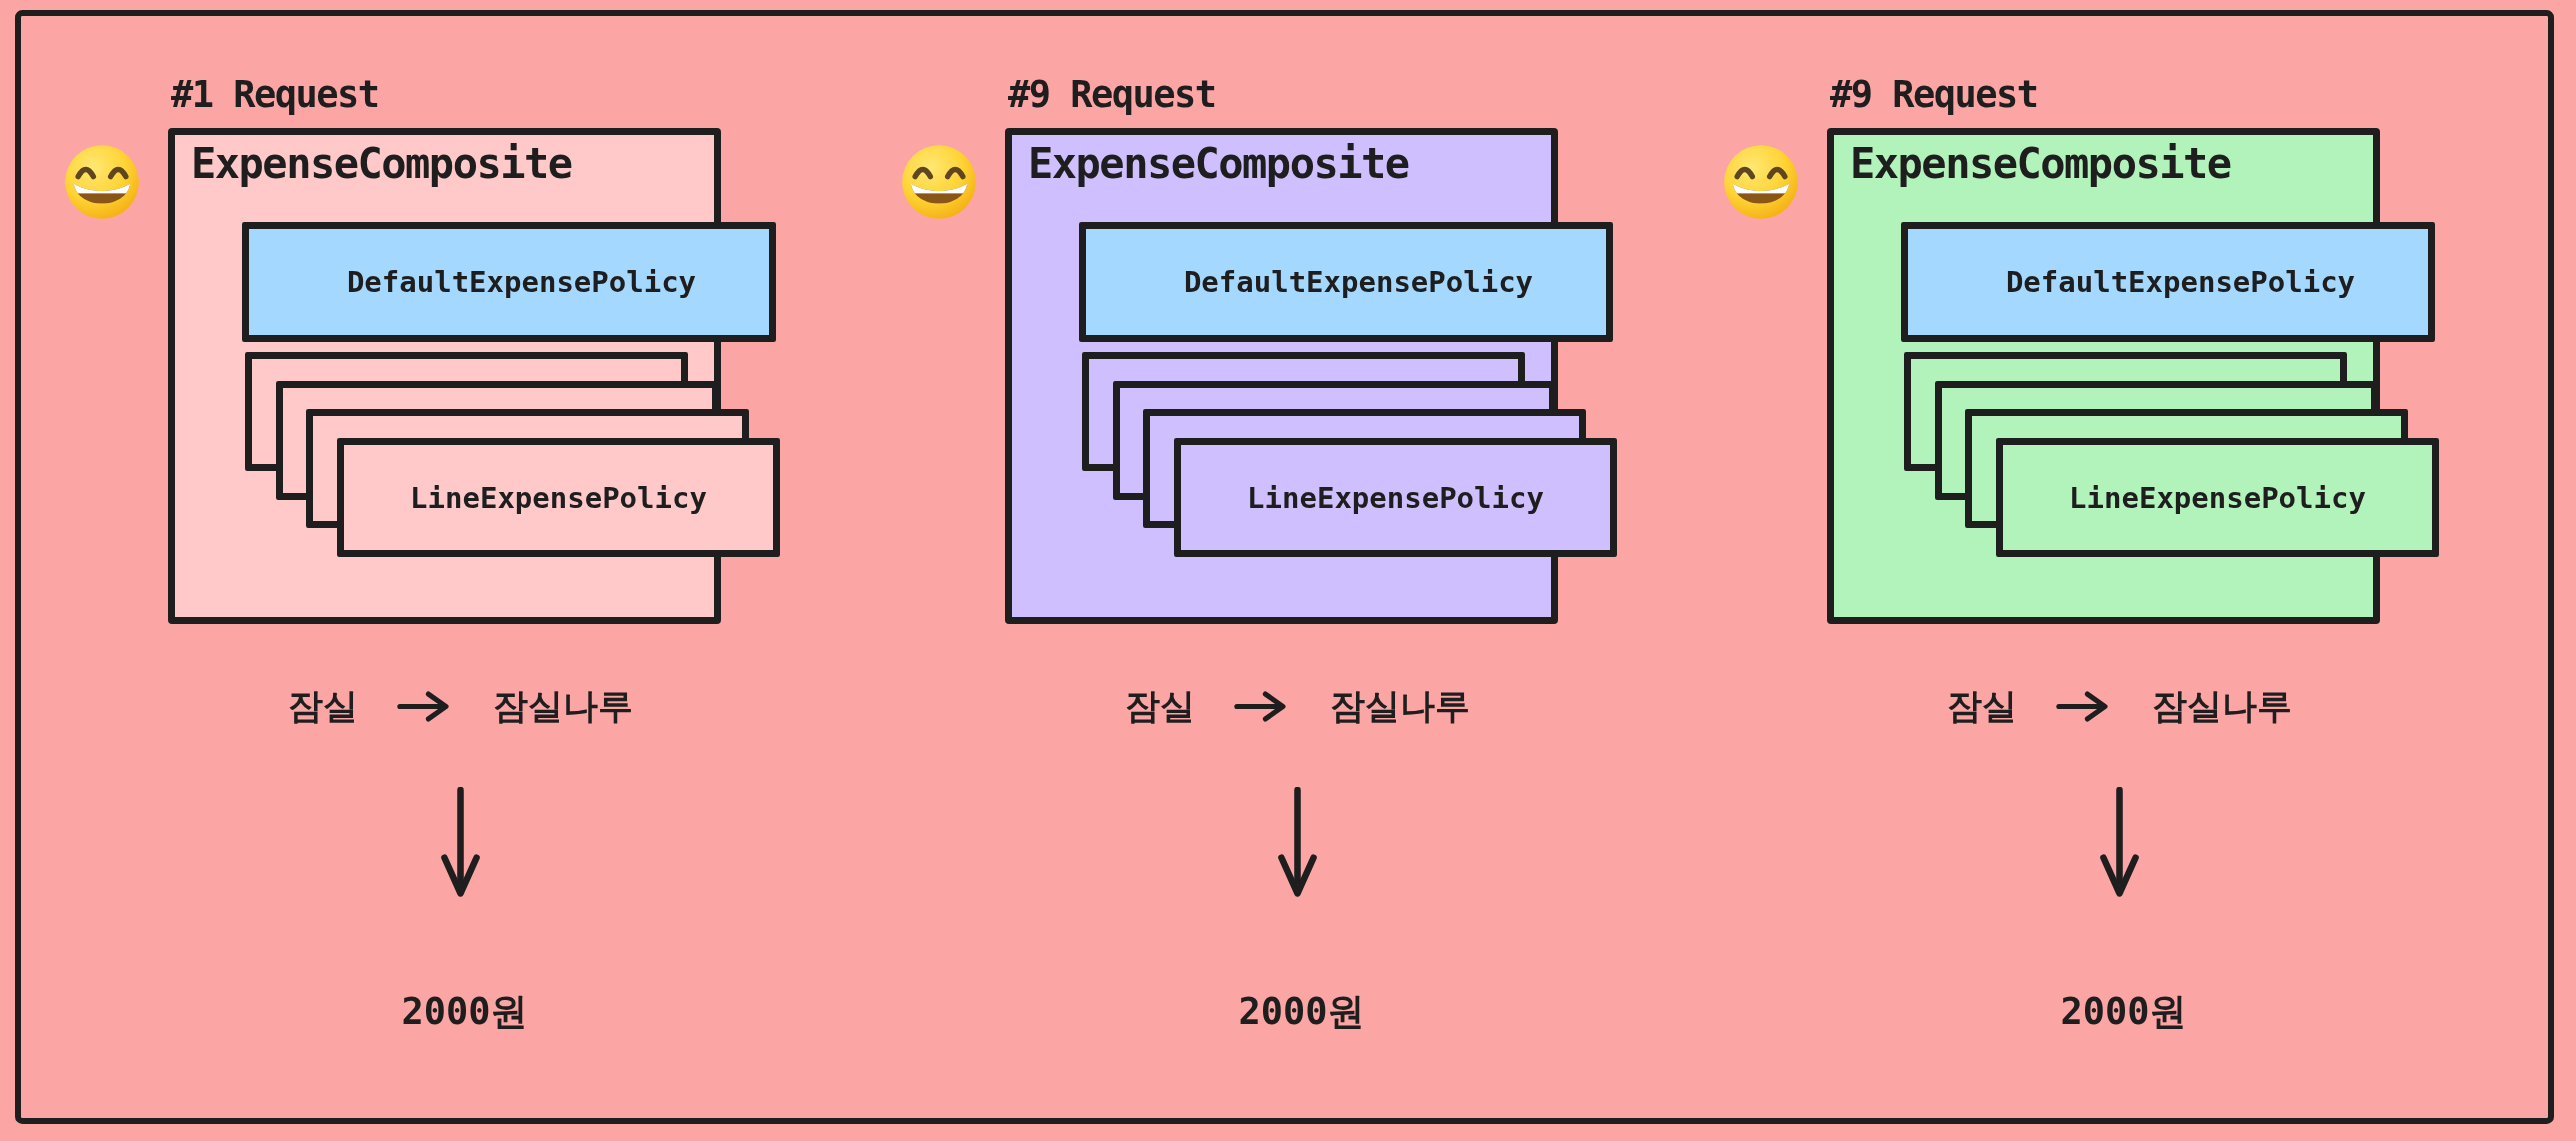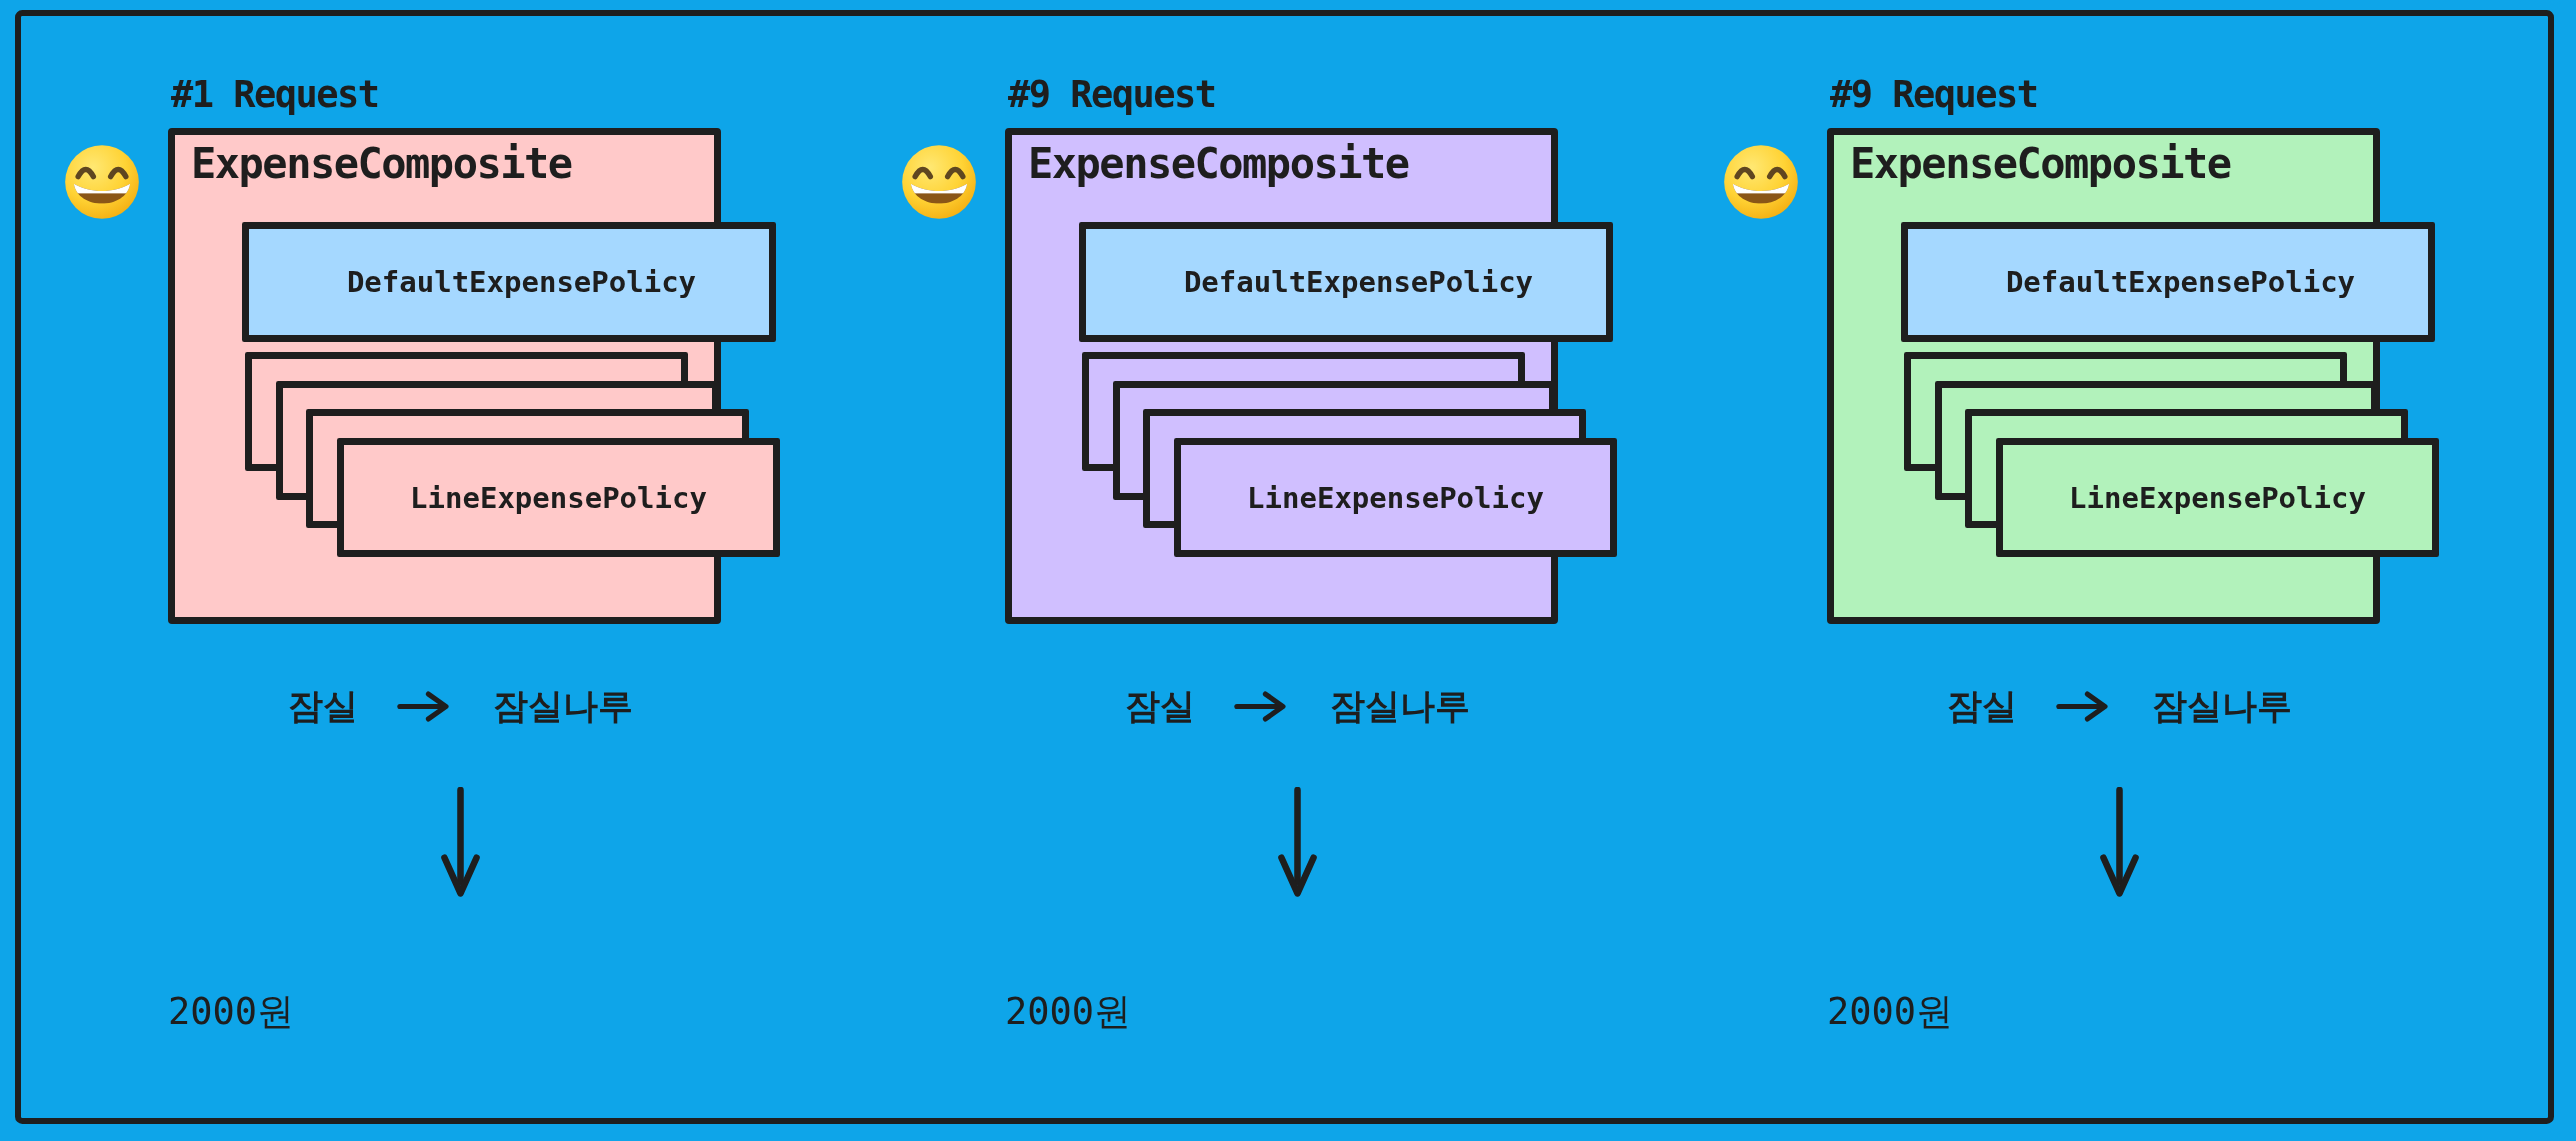--- a/index.html
+++ b/index.html
@@ -1,17 +1,17 @@
 <!DOCTYPE html>
 <html style="font-size:11.7px"><head>
 <meta charset="utf-8">
 <style>
   html,body { margin:0; padding:0; background:#ffffff; }
   .canvas {
-    position:relative; width:2576px; height:1142px; background:#0ea5e9;
+    position:relative; width:2576px; height:1142px; background:#fca5a5;
     font-family:"DejaVu Sans Mono","Liberation Mono",monospace;
     color:#1e1e1e; overflow:hidden;
   }
   .frame {
     position:absolute; left:14.6px; top:10.2px; width:2539px; height:1114px;
     border:6.6px solid #1e1e1e; border-radius:7.3px; box-sizing:border-box;
   }
   .panel { position:absolute; top:0; width:659px; height:1142px; }
   .p0 { left:168px; } .p1 { left:1005px; } .p2 { left:1827px; }
 
@@ -48,21 +48,21 @@
   .route {
     position:absolute; left:0; top:670px; width:585px; height:73px;
     display:flex; align-items:center; justify-content:center; gap:38px;
     font-size:35px; font-weight:700;
     font-family:"DejaVu Sans","Liberation Sans",sans-serif;
   }
   .arrow-r { width:59px; height:41px; flex:0 0 auto; }
   .arrow-d { position:absolute; left:267px; top:787px; width:51px; height:124px; }
   .price {
     position:absolute; left:0; top:986px; width:593px; height:51px;
-    line-height:51px; font-size:37px; font-weight:400;
+    line-height:51px; text-align:center; font-size:37px; font-weight:700;
     font-family:"DejaVu Sans Mono","DejaVu Sans","Liberation Mono",monospace;
   }
 </style>
 </head>
 <body>
 
 <div class="canvas">
   <div class="frame"></div>
 
   <section class="panel p0">

